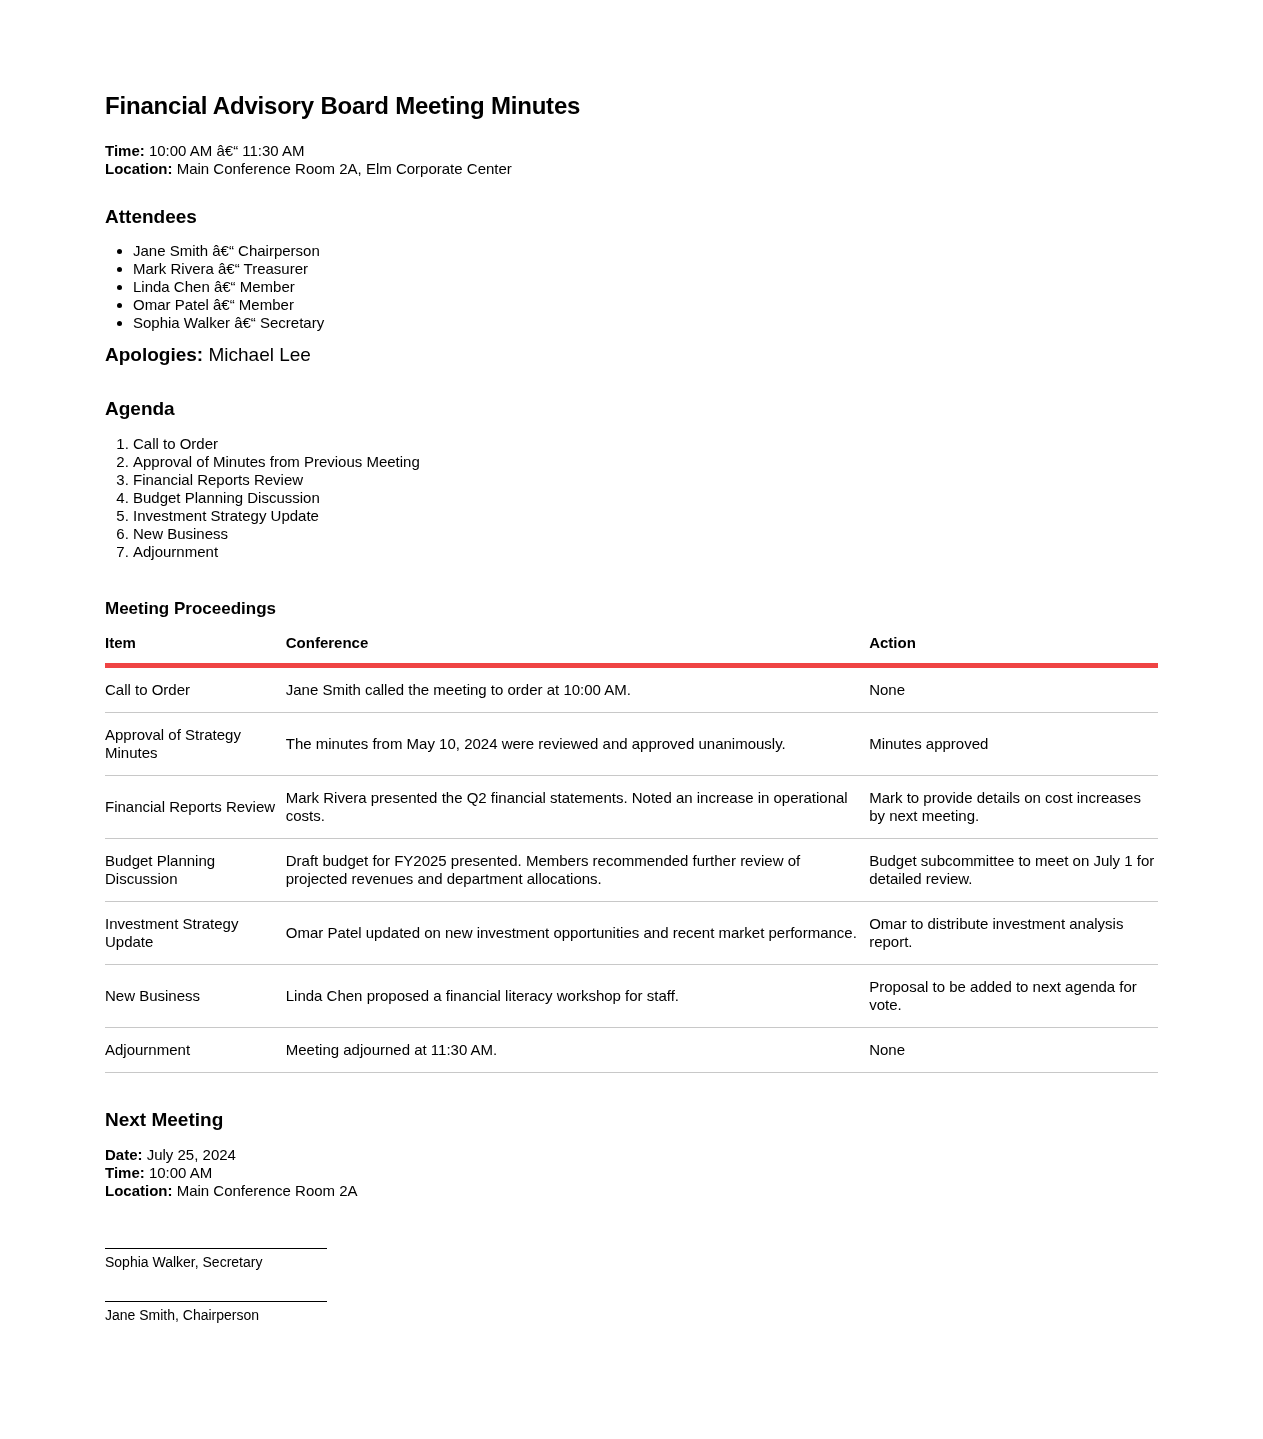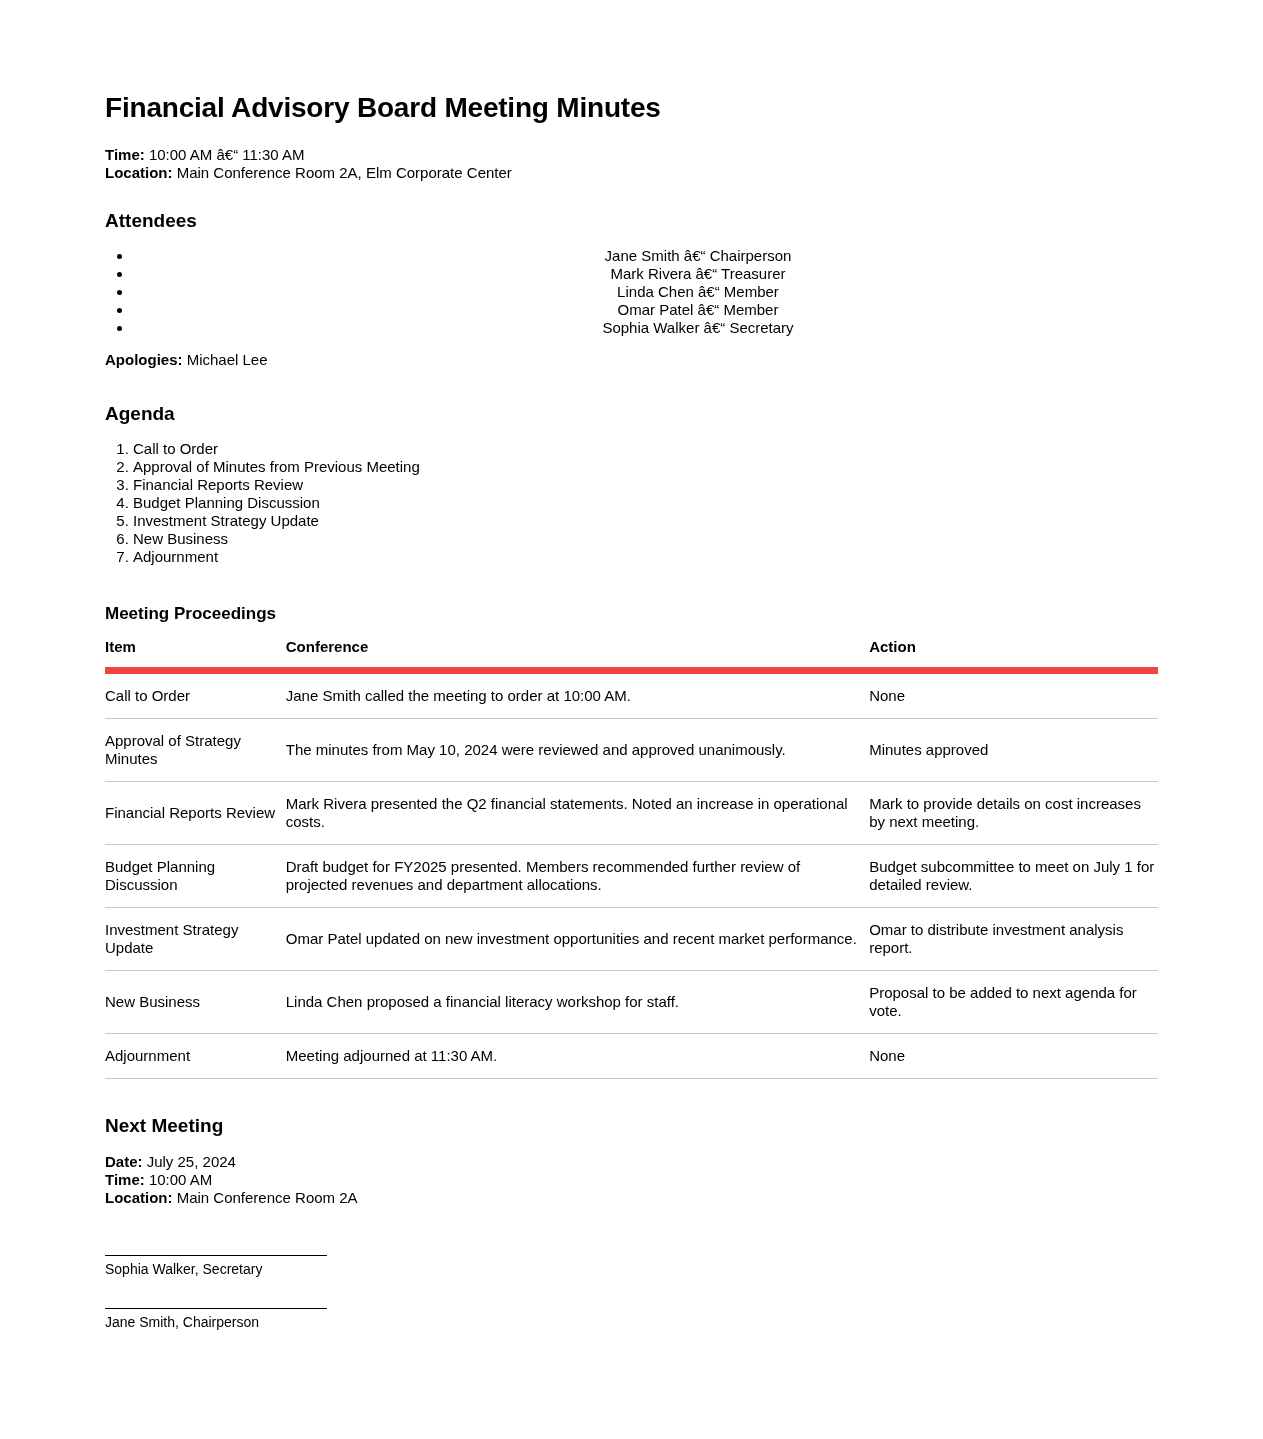--- a/index.html
+++ b/index.html
@@ -13,21 +13,21 @@
     font-family: "Liberation Sans", sans-serif;
     color: #000000;
     -webkit-font-smoothing: none;
   }
   .page {
     padding: 92px 0 0 105px;
     box-sizing: border-box;
     width: 1263px;
   }
   .doc-title {
-    font-size: 28px;
+    font-size: 24px;
     font-weight: bold;
     line-height: 1.15;
     margin: 0 0 22px 0;
     letter-spacing: -0.2px;
   }
   .meta-block {
     font-size: 15px;
     line-height: 18px;
     margin: 0 0 28px 0;
   }
@@ -41,29 +41,28 @@
     line-height: 1.2;
   }
   h2.section.small {
     font-size: 17px;
   }
 
   ul.attendees {
     margin: 0 0 14px 0;
     padding-left: 28px;
     list-style-type: disc;
-    text-align: center;
   }
   ul.attendees li {
     font-size: 15px;
     line-height: 18px;
   }
 
   .apologies {
-    font-size: 15px;
+    font-size: 19px;
     line-height: 18px;
     margin: 0 0 34px 0;
   }
   .apologies .meta-label { font-weight: bold; }
 
   ol.agenda {
     margin: 0 0 38px 0;
     padding-left: 28px;
     list-style-type: decimal;
   }
@@ -77,21 +76,21 @@
     width: 1053px;
     margin: 0 0 36px 0;
     font-size: 15px;
   }
   table.proceedings th {
     text-align: left;
     font-weight: bold;
     font-size: 15px;
     padding: 0 0 12px 0;
     vertical-align: bottom;
-    border-bottom: 7px solid #ef4444;
+    border-bottom: 5px solid #ef4444;
   }
   table.proceedings td {
     text-align: left;
     vertical-align: middle;
     padding: 13px 0 13px 0;
     border-bottom: 1px solid #c8c8c8;
     line-height: 18px;
   }
   table.proceedings th.col-item,
   table.proceedings td.col-item { width: 173px; padding-right: 10px; }

